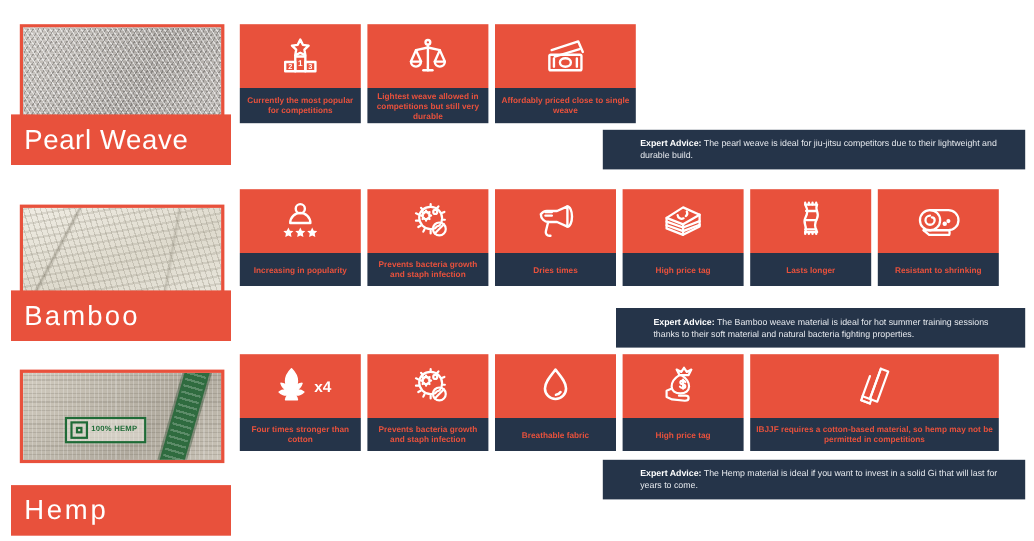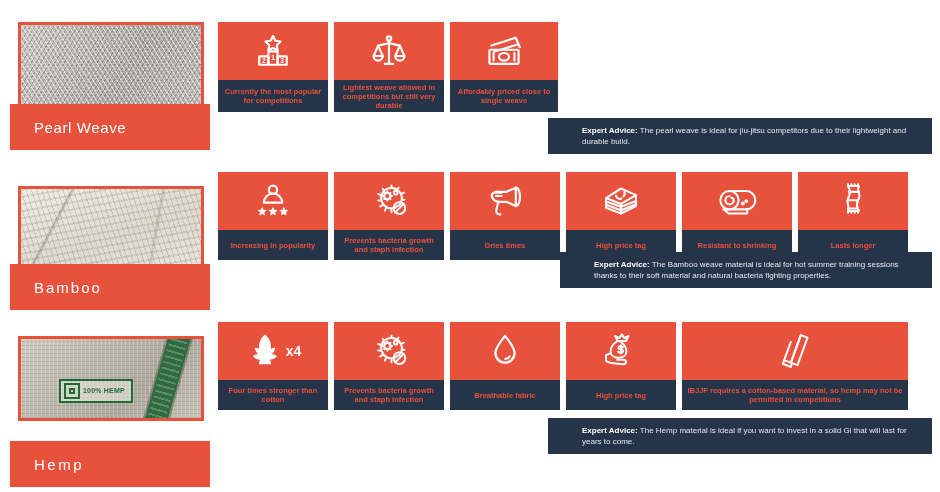--- a/index.html
+++ b/index.html
@@ -89,22 +89,22 @@
   }
   .hemp-tag .txt {
     font-size: 7px; line-height: 8px; font-weight: bold;
     color: #1f6b37; letter-spacing: .2px;
   }
   .mat-banner {
     position: absolute; left: 0; width: 200px;
     background: #e8513c;
     color: #ffffff;
     display: flex; align-items: center;
-    padding-left: 24px;
-    font-size: 15px; letter-spacing: .6px;
+    padding-left: 12px;
+    font-size: 25px; letter-spacing: .6px;
   }
   .row-pearl  .mat-banner { top: 104px; height: 46px; }
   .row-bamboo .mat-banner { top: 100px; height: 46px; }
   .row-hemp   .mat-banner { top: 100px; height: 46px; letter-spacing: 2.5px; margin-top: 27px; }
   .row-bamboo .mat-banner { letter-spacing: 2px; }
 
   
   .cards { position: absolute; top: 22px; display: flex; gap: 6px; }
   .card { display: flex; flex-direction: column; }
   .card-icon {
@@ -189,21 +189,21 @@
             <path d="M37 17.5L31.5 30h11z"></path>
             <path d="M31.5 30a5.5 5.5 0 0011 0"></path>
             <path d="M24 14.6V36"></path>
             <path d="M19 39.5h10"></path>
             <path d="M24 36v3.5"></path>
           </svg>
         </div>
         <div class="card-caption">Lightest weave allowed in competitions but still very durable</div>
       </div>
 
-      <div class="card" style="width:108px;">
+      <div class="card" style="width:128px;">
         <div class="card-icon">
           <svg class="icon-svg wide" viewBox="0 0 48 48" fill="none" stroke="#fff" stroke-width="2.6" stroke-linejoin="round" stroke-linecap="round">
             <path d="M9 17.5L38 8l5 11.5"></path>
             <path d="M12.5 24.5l27-8"></path>
             <rect x="6.5" y="22.5" width="35" height="17" rx="1.5"></rect>
             <ellipse cx="24" cy="31" rx="6" ry="4.6"></ellipse>
             <path d="M11.5 26.5v9M36.5 26.5v9"></path>
           </svg>
         </div>
         <div class="card-caption">Affordably priced close to single weave</div>
@@ -280,46 +280,46 @@
             <path d="M6 20.5v11.5L24 39l18-9V17"></path>
             <path d="M6 24.5L24 31l18-7M6 28.5L24 35l18-7"></path>
             <path d="M24 27.5V39"></path>
           </svg>
         </div>
         <div class="card-caption">High price tag</div>
       </div>
 
       <div class="card" style="width:110px;">
         <div class="card-icon">
+          <svg class="icon-svg" viewBox="0 0 48 48" fill="none" stroke="#fff" stroke-width="2.5" stroke-linejoin="round" stroke-linecap="round">
+            <path d="M18 6h13c-3 6 3 9 0 15s-3 9 0 15H18c3-6-3-9 0-15s3-9 0-15z"></path>
+            <path d="M19 13h11M18 23h12M18 33h12"></path>
+            <path d="M18 6v-2M22 6v-2M26 6v-2M30 6v-2M18 36v2M22 36v2M26 36v2M30 36v2"></path>
+          </svg>
+        </div>
+        <div class="card-caption">Lasts longer</div>
+      </div>
+
+      <div class="card" style="width:110px;">
+        <div class="card-icon">
           <svg class="icon-svg wide" viewBox="0 0 48 48" fill="none" stroke="#fff" stroke-width="2.5" stroke-linejoin="round" stroke-linecap="round">
             <path d="M15 12h20a11 11 0 010 22H8"></path>
             <ellipse cx="15" cy="23" rx="11" ry="11"></ellipse>
             <path d="M15 18a5 5 0 105 5c0-2-1.5-3-3-3"></path>
             <path d="M8 34l6 5 22 0a11 11 0 000-5"></path>
             <circle cx="31" cy="27" r="1.2" fill="#fff"></circle>
             <circle cx="35" cy="24" r="1" fill="#fff"></circle>
           </svg>
         </div>
         <div class="card-caption">Resistant to shrinking</div>
       </div>
 
-      <div class="card" style="width:110px;">
-        <div class="card-icon">
-          <svg class="icon-svg" viewBox="0 0 48 48" fill="none" stroke="#fff" stroke-width="2.5" stroke-linejoin="round" stroke-linecap="round">
-            <path d="M18 6h13c-3 6 3 9 0 15s-3 9 0 15H18c3-6-3-9 0-15s3-9 0-15z"></path>
-            <path d="M19 13h11M18 23h12M18 33h12"></path>
-            <path d="M18 6v-2M22 6v-2M26 6v-2M30 6v-2M18 36v2M22 36v2M26 36v2M30 36v2"></path>
-          </svg>
-        </div>
-        <div class="card-caption">Lasts longer</div>
-      </div>
-
-    </div>
-
-    <div class="advice" style="left:560px; top:88px; width:372px;">
+    </div>
+
+    <div class="advice" style="left:560px; top:116px; width:372px;">
       <b>Expert Advice:</b>
       <span>The Bamboo weave material is ideal for hot summer training sessions thanks to their soft material and natural bacteria fighting properties.</span>
     </div>
   </div>
 
   <div class="row row-hemp">
 
     <div class="mat-panel">
       <div class="mat-photo">
         <div class="weave weave-hemp">

